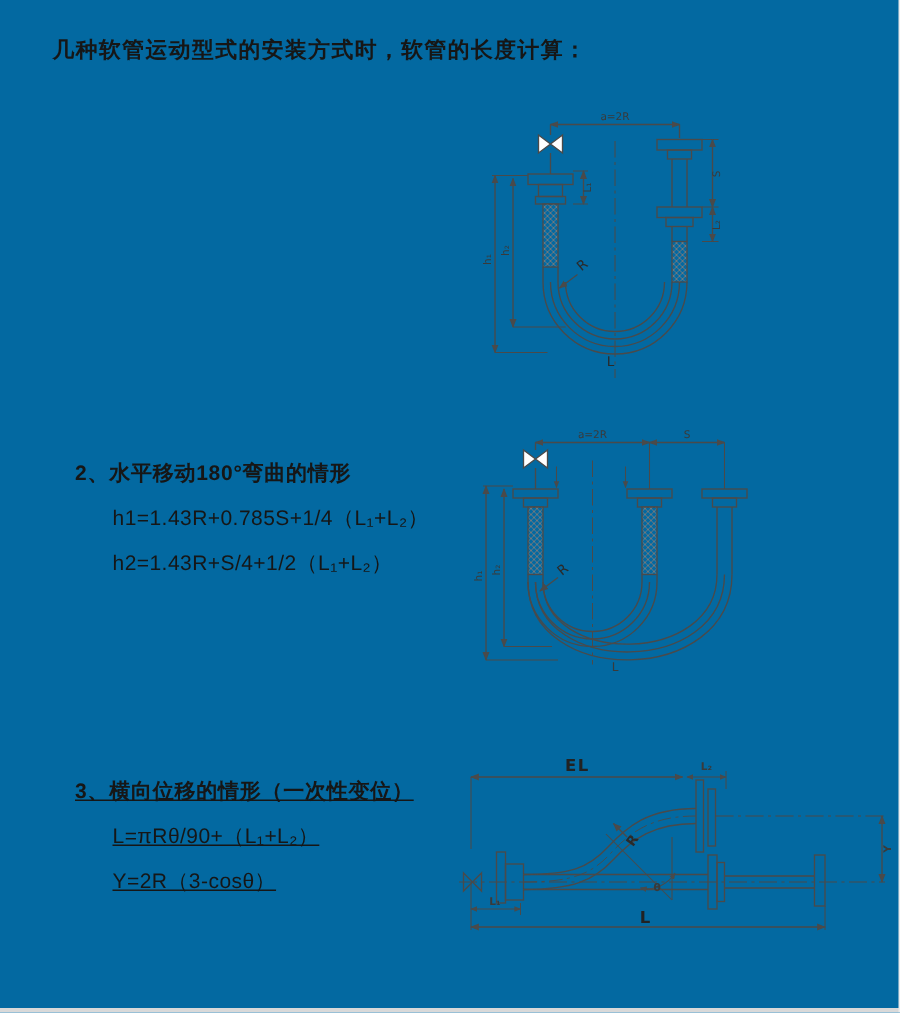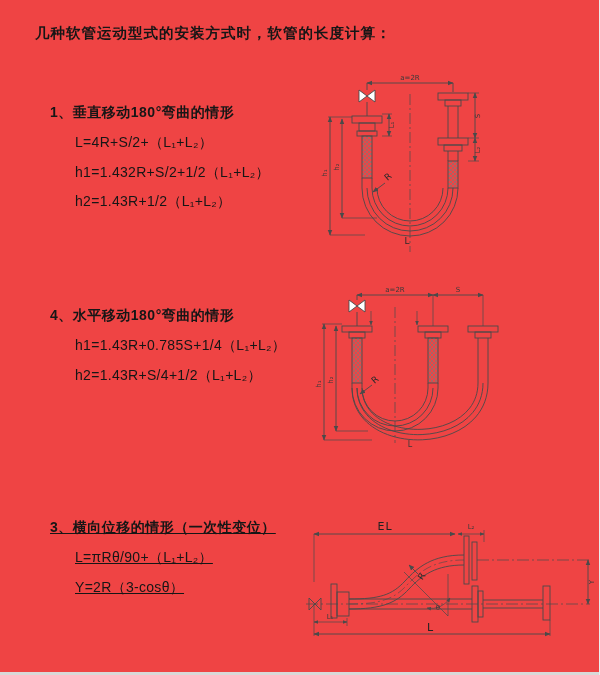--- a/index.html
+++ b/index.html
@@ -1,16 +1,16 @@
 <!DOCTYPE html>
 <html><head>
 <meta charset="utf-8">
 <style>
   html,body{margin:0;padding:0;background:#fff;}
-  .page{position:relative;width:600px;height:675px;background:#ef4444;overflow:hidden;
+  .page{position:relative;width:600px;height:675px;background:#0369a1;overflow:hidden;
         font-family:"Liberation Sans","DejaVu Sans",sans-serif;color:#161616;}
   .title{position:absolute;left:35px;top:24px;font-size:14.5px;font-weight:600;letter-spacing:1px;}
   .section{position:absolute;left:50px;width:280px;}
   .sec-heading{font-size:14px;font-weight:600;letter-spacing:.5px;margin:0 0 6px 0;}
   .formulas{margin:0;padding:0 0 0 25px;list-style:none;}
   .formulas li{font-size:14px;font-weight:500;line-height:29.5px;letter-spacing:.3px;white-space:nowrap;}
   .diagram{position:absolute;}
   svg{display:block;}
   svg text{font-family:"DejaVu Sans","Liberation Sans",sans-serif;fill:#3a3a3a;}
   .dim-t{font-size:7px;}
@@ -19,31 +19,23 @@
   .edge-bottom{position:absolute;left:0;right:0;bottom:0;height:3px;background:#d9d9d9;}
   .edge-right{position:absolute;top:0;bottom:0;right:0;width:1px;background:#ececec;}
 </style>
 </head>
 <body>
 
 <div class="page">
 
   <div class="title">几种软管运动型式的安装方式时，软管的长度计算：</div>
 
-  <div class="section" style="top:104px;">
-    <div class="sec-heading">1、垂直移动180°弯曲的情形</div>
-    <ul class="formulas">
-      <li>L=4R+S/2+（L₁+L₂）</li>
-      <li>h1=1.432R+S/2+1/2（L₁+L₂）</li>
-      <li>h2=1.43R+1/2（L₁+L₂）</li>
-    </ul>
-  </div>
 
   <div class="section" style="top:307px;">
-    <div class="sec-heading">4、水平移动180°弯曲的情形</div>
+    <div class="sec-heading">2、水平移动180°弯曲的情形</div>
     <ul class="formulas">
       <li>h1=1.43R+0.785S+1/4（L₁+L₂）</li>
       <li>h2=1.43R+S/4+1/2（L₁+L₂）</li>
     </ul>
   </div>
 
   <div class="section" style="top:519px;text-decoration:underline;">
     <div class="sec-heading">3、横向位移的情形（一次性变位）</div>
     <ul class="formulas">
       <li>L=πRθ/90+（L₁+L₂）</li>
@@ -214,21 +206,21 @@
       <text class="dim-t" x="85" y="9" text-anchor="middle">a=2R</text>
       <text class="dim-t" x="148" y="9" text-anchor="middle">S</text>
       <text class="dim-t" transform="rotate(-90 11 101)" x="11" y="101" text-anchor="middle">h₁</text>
       <text class="dim-t" transform="rotate(-90 23 97)" x="23" y="97" text-anchor="middle">h₂</text>
       <text class="lbl-t" transform="rotate(-40 67 99)" x="67" y="99" text-anchor="middle">R</text>
       <text style="font-size:8px" x="100" y="164" text-anchor="middle">L</text>
     </g>
   </svg>
   </div>
 
-  <div class="diagram" style="left:300px;top:512px;">
+  <div class="diagram" style="left:300px;top:496px;font-weight:bold;">
   <svg width="298" height="140" viewBox="0 0 298 140">
     <defs>
       <marker id="m3" viewBox="0 0 10 10" refX="9" refY="5" markerWidth="6.5" markerHeight="6.5" orient="auto-start-reverse">
         <path d="M0,1L10,5L0,9z" fill="#4a4a4a"></path>
       </marker>
     </defs>
     <g stroke="#4a4a4a" stroke-width="0.9" fill="none">
 
       <line x1="6" y1="92" x2="290" y2="92" stroke-dasharray="12 3 2 3" stroke-width="0.7"></line>
 

